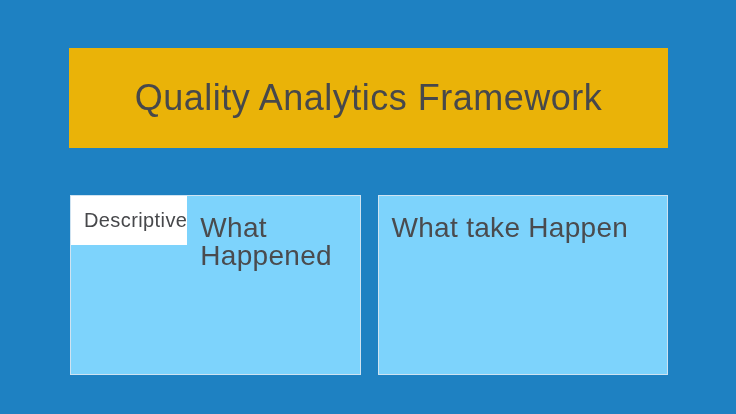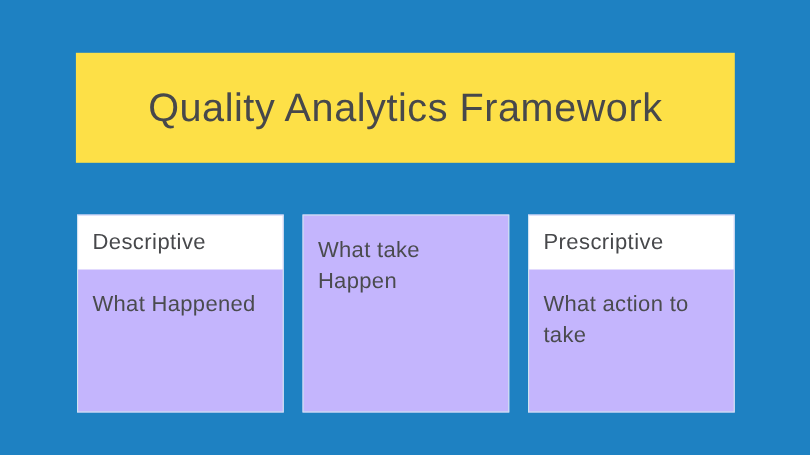--- a/index.html
+++ b/index.html
@@ -13,21 +13,21 @@
     overflow: hidden;
     background: #1E81C2;
     font-family: "Liberation Sans", "DejaVu Sans", sans-serif;
   }
   .title-panel {
     position: absolute;
     left: 69px;
     top: 48px;
     width: 599px;
     height: 100px;
-    background: #fde047;
+    background: #eab308;
     display: flex;
     align-items: center;
     justify-content: center;
   }
   .slide-title {
     font-size: 36px;
     font-weight: 400;
     letter-spacing: 0.5px;
     color: #47484B;
     white-space: nowrap;
@@ -36,40 +36,40 @@
     position: absolute;
     left: 70px;
     top: 195px;
     width: 598px;
     height: 180px;
     display: flex;
     gap: 17px;
   }
   .card {
     flex: 1 1 0;
-    background: #c4b5fd;
+    background: #7dd3fc;
     border: 1px solid #CFE3F1;
     box-sizing: border-box;
     display: flex;
-    flex-direction: column;
+    flex-direction: row;
   }
   .card-header {
     height: 49px;
     flex: 0 0 49px;
     background: #FFFFFF;
     display: flex;
     align-items: center;
     padding-left: 13px;
     font-size: 20px;
     letter-spacing: 0.4px;
     color: #47484B;
   }
   .card-body {
     padding: 18px 12px 0 13px;
-    font-size: 20px;
+    font-size: 28px;
     line-height: 28px;
     letter-spacing: 0.3px;
     color: #4A4B4E;
   }
 </style>
 </head>
 <body>
 
 <div class="title-panel">
   <div class="slide-title">Quality Analytics Framework</div>
@@ -80,18 +80,14 @@
   <div class="card">
     <div class="card-header">Descriptive</div>
     <div class="card-body">What Happened</div>
   </div>
 
 
   <div class="card">
     <div class="card-body">What take Happen</div>
   </div>
 
-  <div class="card">
-    <div class="card-header">Prescriptive</div>
-    <div class="card-body">What action to take</div>
-  </div>
 
 </div>
 
 </body></html>

